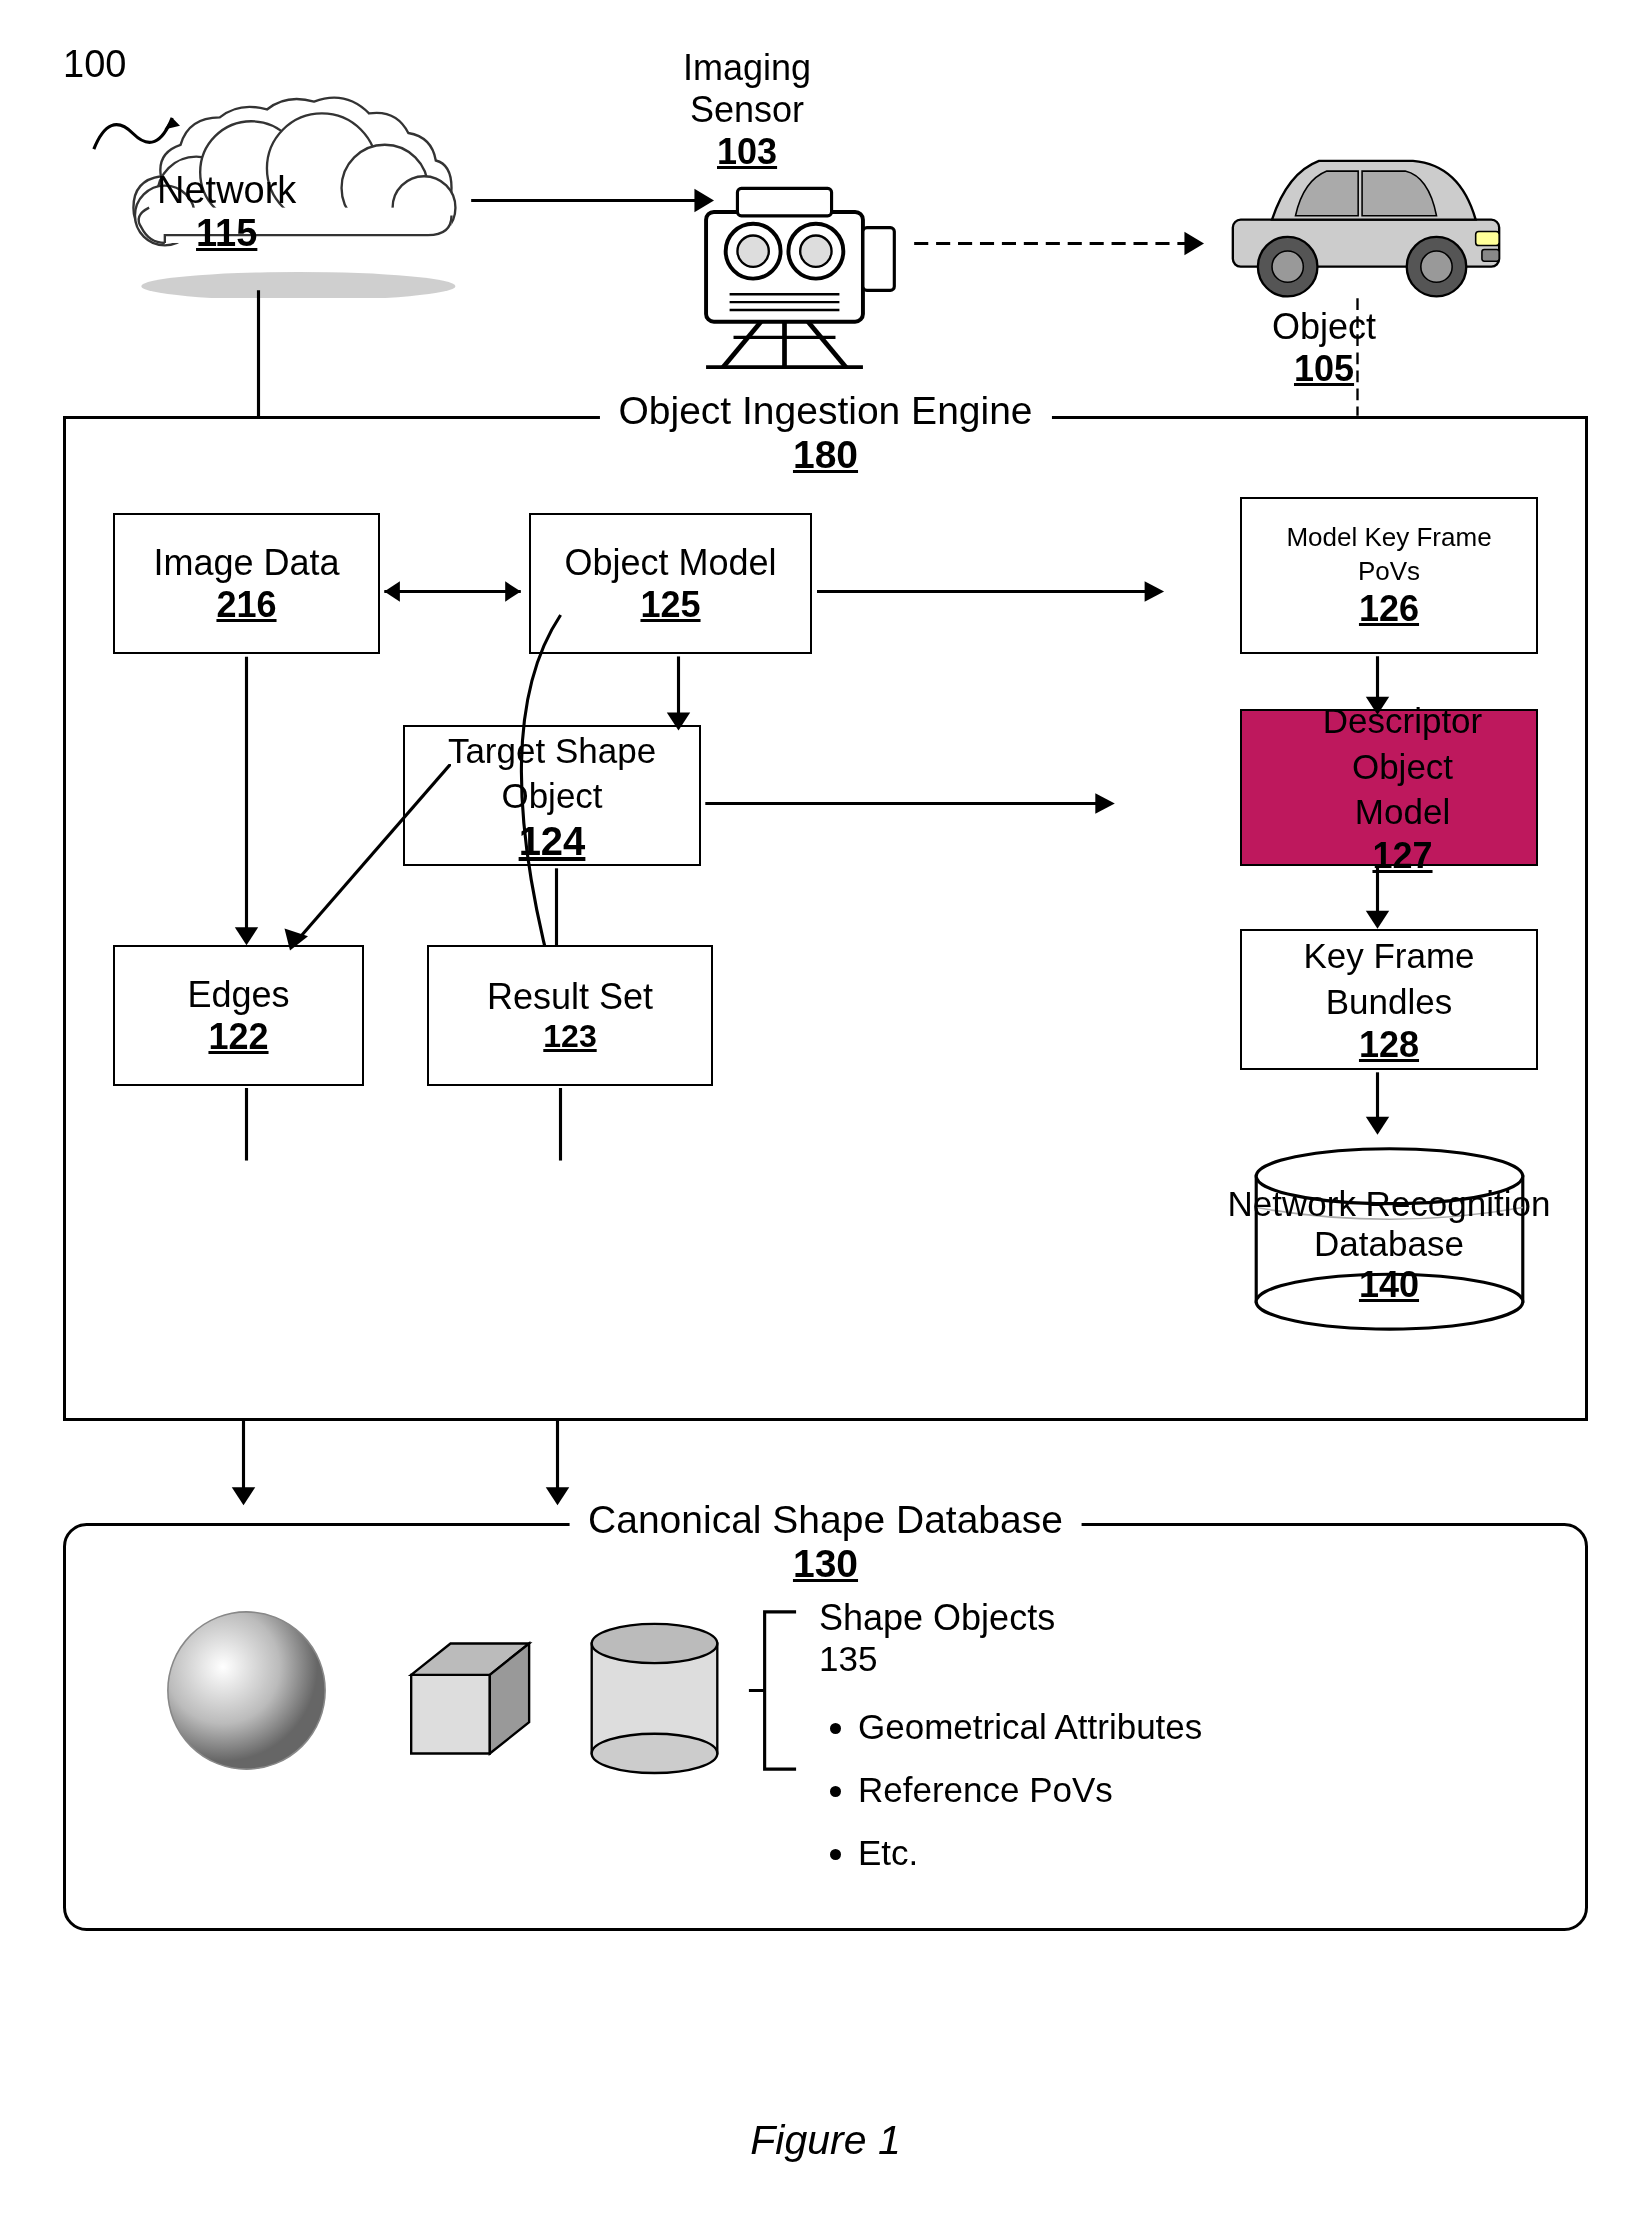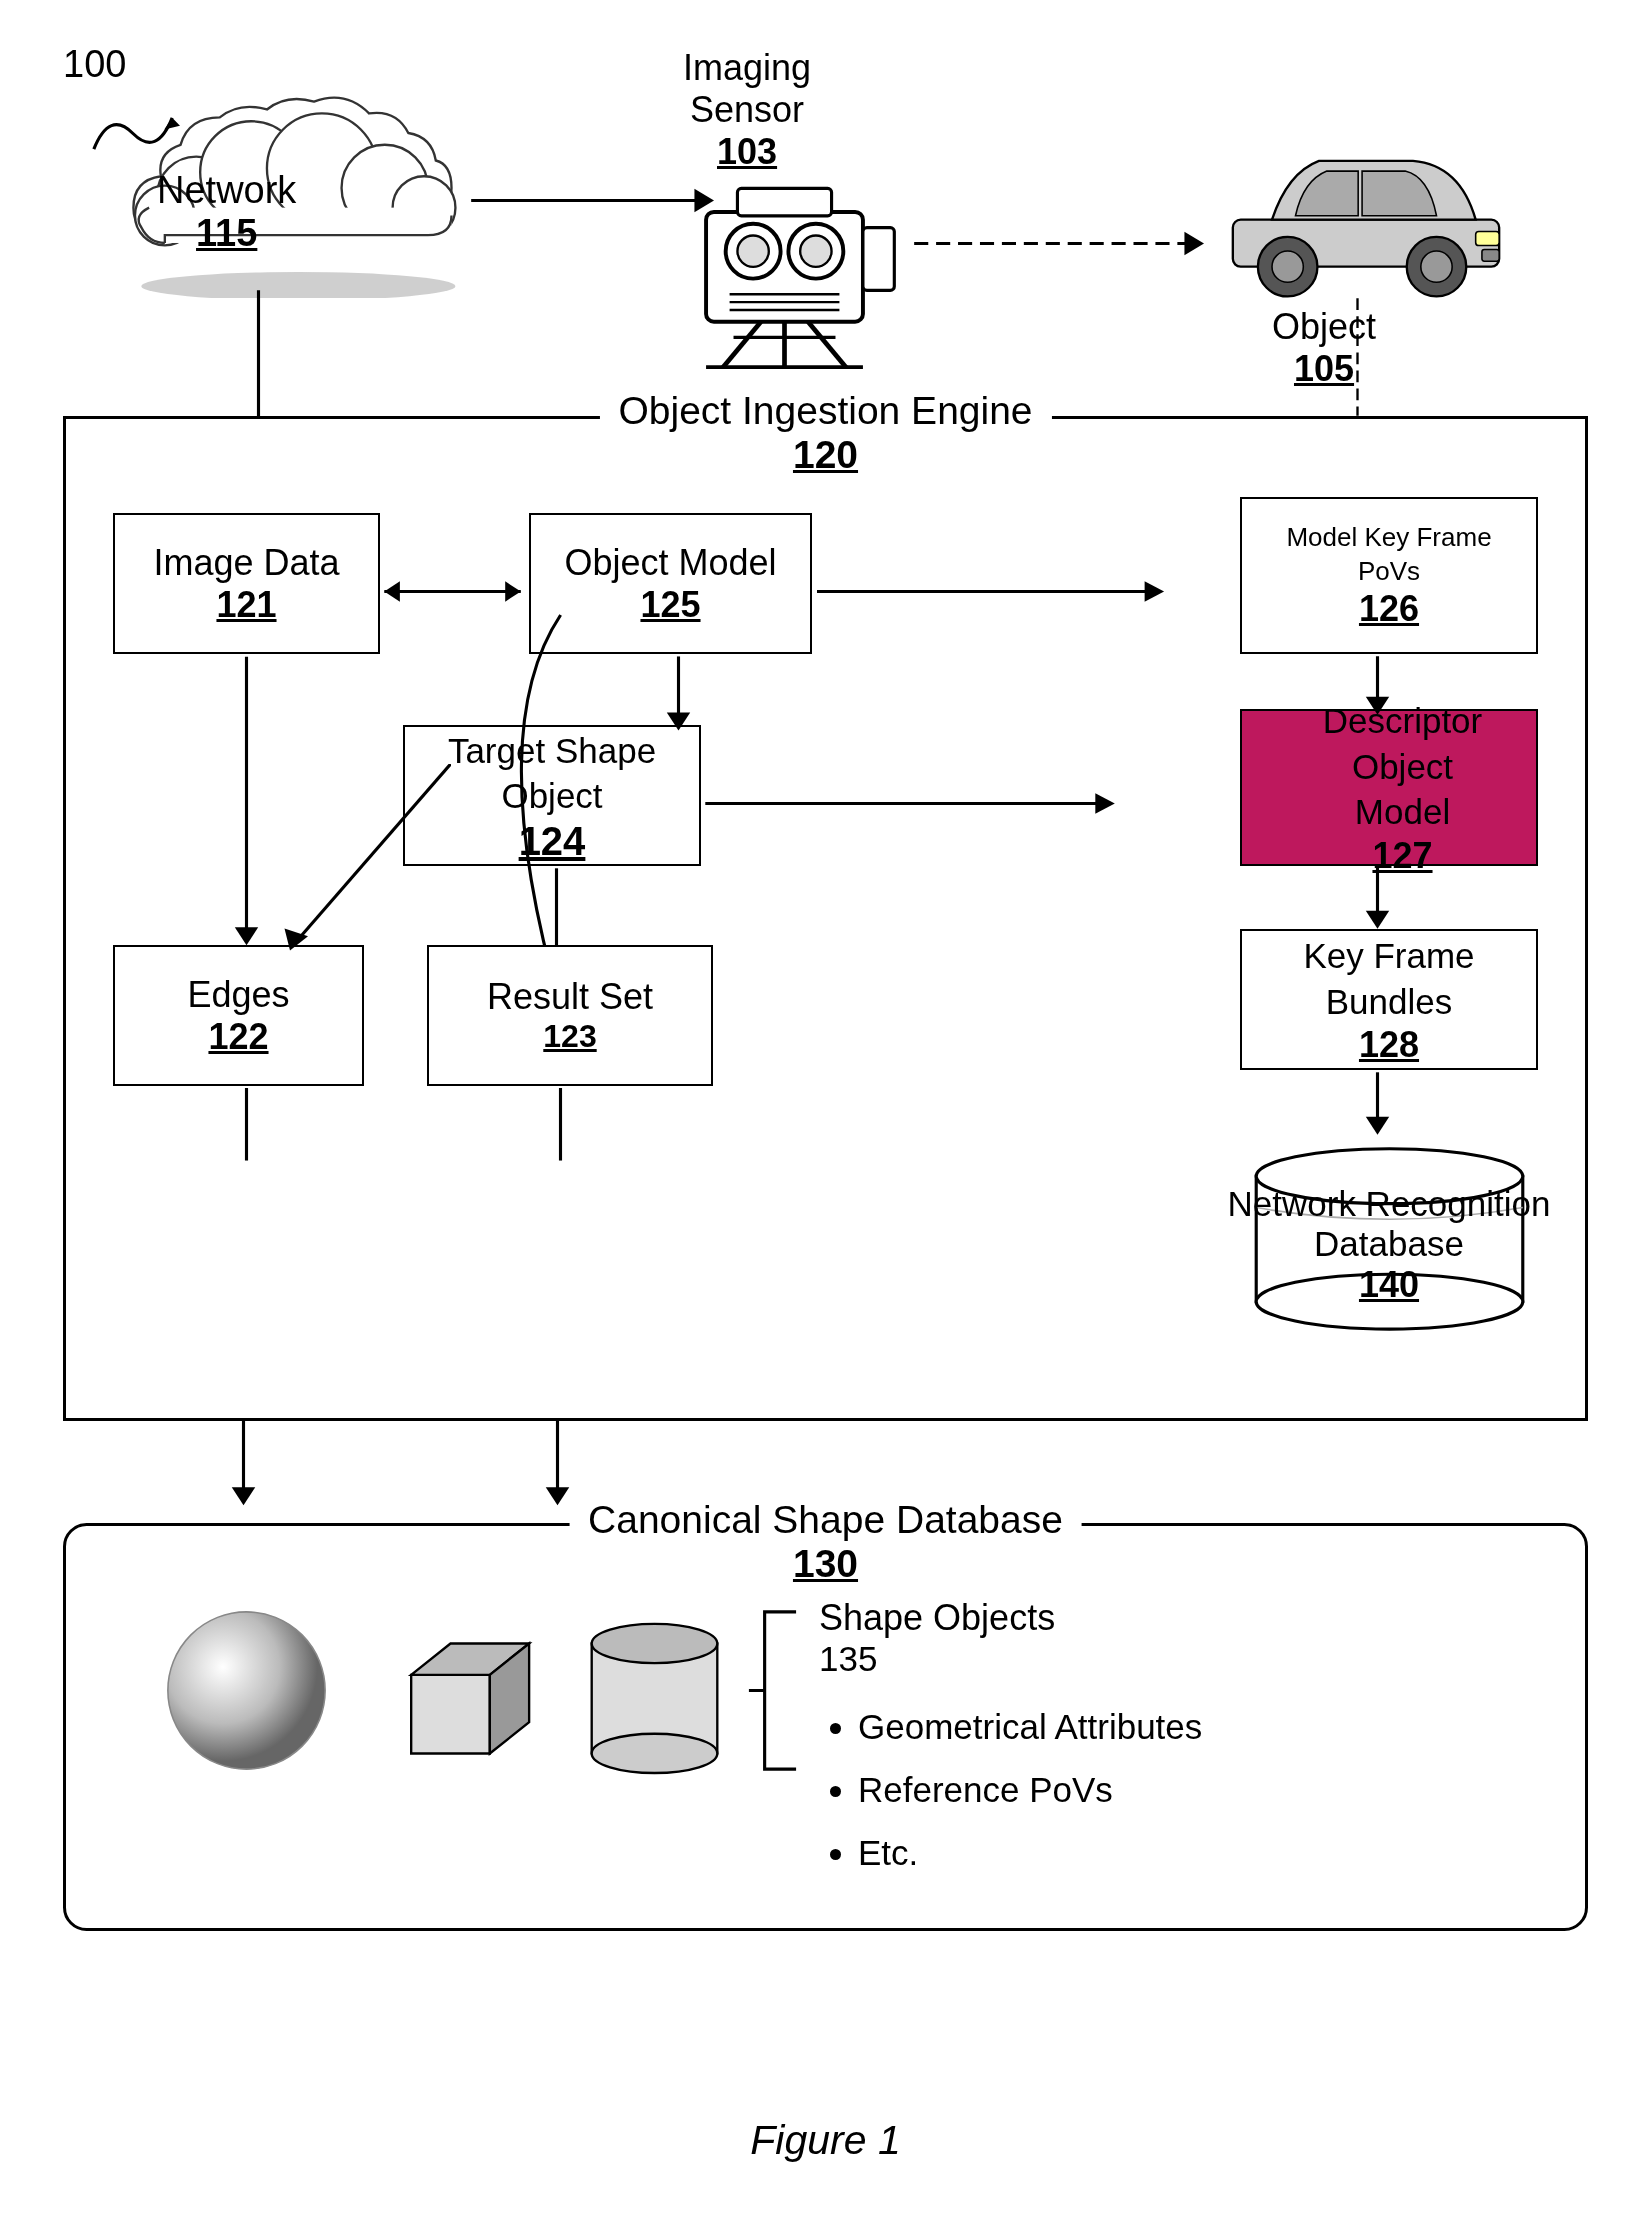--- a/index.html
+++ b/index.html
@@ -128,26 +128,26 @@
   </div>
 
   <svg style="position:absolute; top:298px; left:1334px; width:47px; height:126px;" viewBox="0 0 60 160" width="47" height="126">
     <line x1="30" y1="0" x2="30" y2="150" stroke="#000" stroke-width="3" stroke-dasharray="15,8"></line>
   </svg>
 
   <div style="position:absolute; top:416px; left:63px; right:63px; height:1005px; border:3.1px solid #000; background:#fff;">
 
     <div style="position:absolute; top:-30px; left:50%; transform:translateX(-50%); background:#fff; padding:0 19px; font-size:39px; text-align:center; white-space:nowrap;">
       Object Ingestion Engine<br>
-      <span style="text-decoration:underline; font-weight:bold; font-size:39px;">120</span>
+      <span style="text-decoration:underline; font-weight:bold; font-size:39px;">180</span>
     </div>
 
     <div style="position:absolute; top:94px; left:47px; width:267px; height:141px; border:2.4px solid #000; background:#fff; display:flex; flex-direction:column; align-items:center; justify-content:center; text-align:center;">
       <div style="font-size:36px;">Image Data</div>
-      <div style="text-decoration:underline; font-weight:bold; font-size:36px;">121</div>
+      <div style="text-decoration:underline; font-weight:bold; font-size:36px;">216</div>
     </div>
 
     <div style="position:absolute; top:94px; left:463px; width:283px; height:141px; border:2.4px solid #000; background:#fff; display:flex; flex-direction:column; align-items:center; justify-content:center; text-align:center;">
       <div style="font-size:36px;">Object Model</div>
       <div style="text-decoration:underline; font-weight:bold; font-size:36px;">125</div>
     </div>
 
     <svg style="position:absolute; top:153px; left:318px; width:141px; height:39px;" viewBox="0 0 180 50" width="141" height="39">
       <line x1="0" y1="25" x2="175" y2="25" stroke="#000" stroke-width="4"></line>
       <polygon points="175,25 155,12 155,38" fill="#000"></polygon>

